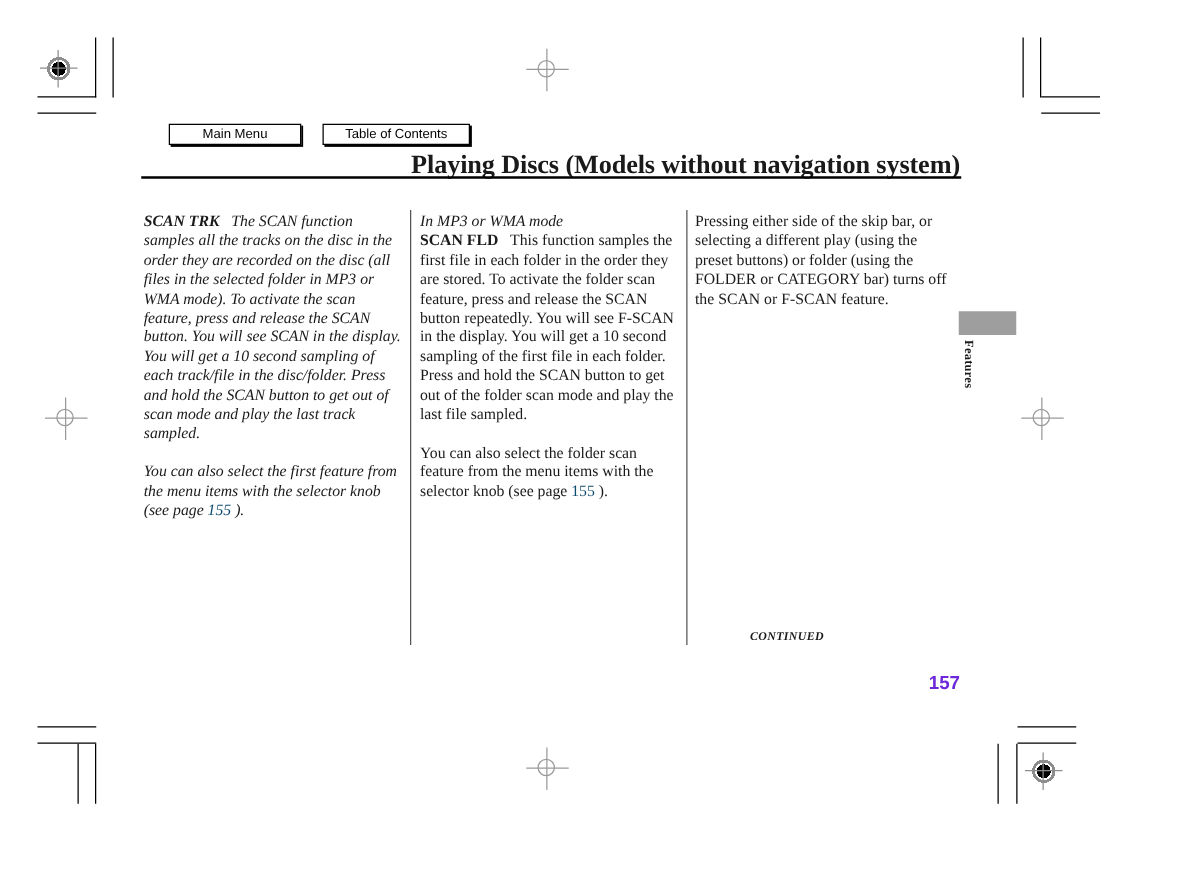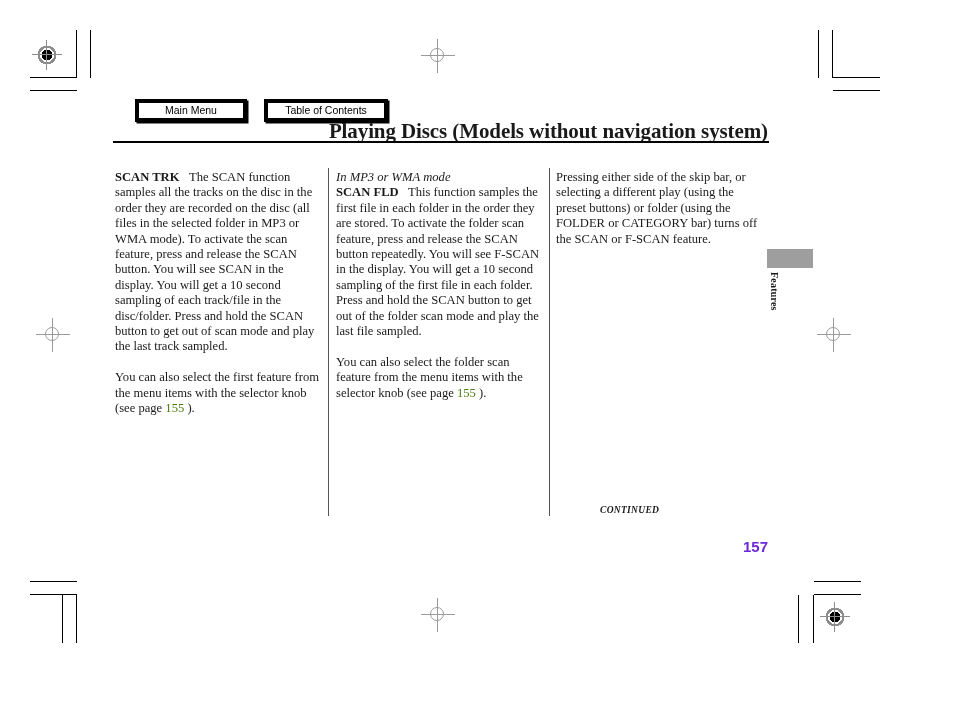--- a/index.html
+++ b/index.html
@@ -73,21 +73,21 @@
   
   .navbar { position: absolute; left: 135px; top: 99px; }
   .navbtn {
     display: inline-block;
     font-family: "Liberation Sans", "DejaVu Sans", sans-serif;
     font-size: 10.5px;
     line-height: 15px;
     text-align: center;
     color: #000;
     background: #ffffff;
-    border: 4px solid #000000;
+    border: 1px solid #000000;
     box-shadow: 1.5px 1.5px 0 0 #000000;
     padding: 0 6px;
     height: 15px;
     box-sizing: content-box;
     vertical-align: top;
   }
   #btn-main-menu { width: 92px; }
   #btn-toc { width: 104px; margin-left: 17px; }
 
   
@@ -112,31 +112,31 @@
 
   
   .col {
     position: absolute;
     top: 170px;
     width: 207px;
     font-size: 12.6px;
     line-height: 15.4px;
     text-align: left;
   }
-  #col-1 { left: 115px; }
+  #col-1 { left: 115px; font-style: italic; }
   #col-2 { left: 336px; }
   #col-3 { left: 556px; }
 
   .col p { margin: 0; }
   .col p + p { margin-top: 15.4px; }
 
   .term { font-weight: bold; }
   .term::after { content: "\00a0\00a0\00a0"; }
   .mode-label { font-style: italic; display: block; }
-  .pageref { color: #4d7c0f; }
+  .pageref { color: #0c4a6e; }
 
   .divider {
     position: absolute;
     top: 168px;
     width: 1px;
     height: 348px;
     background: #555555;
   }
   #divider-1 { left: 328px; }
   #divider-2 { left: 549px; }

